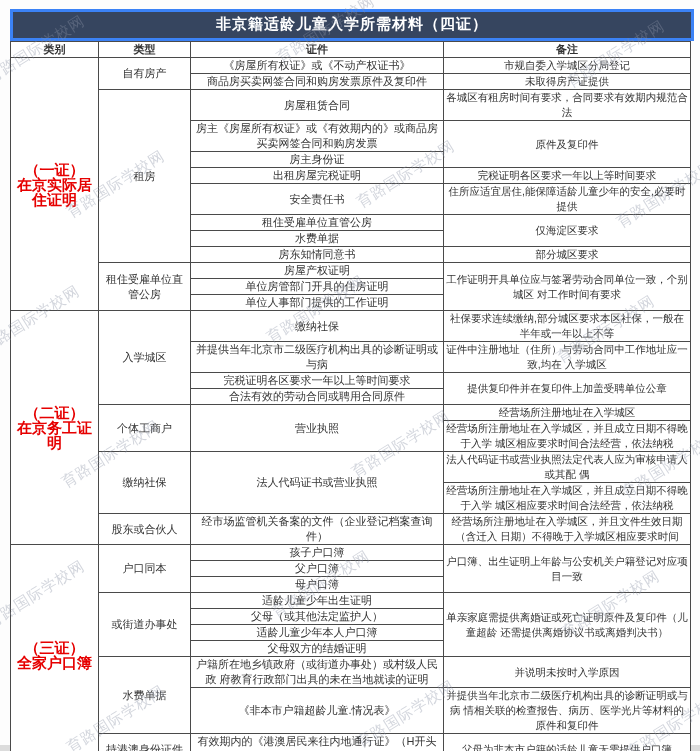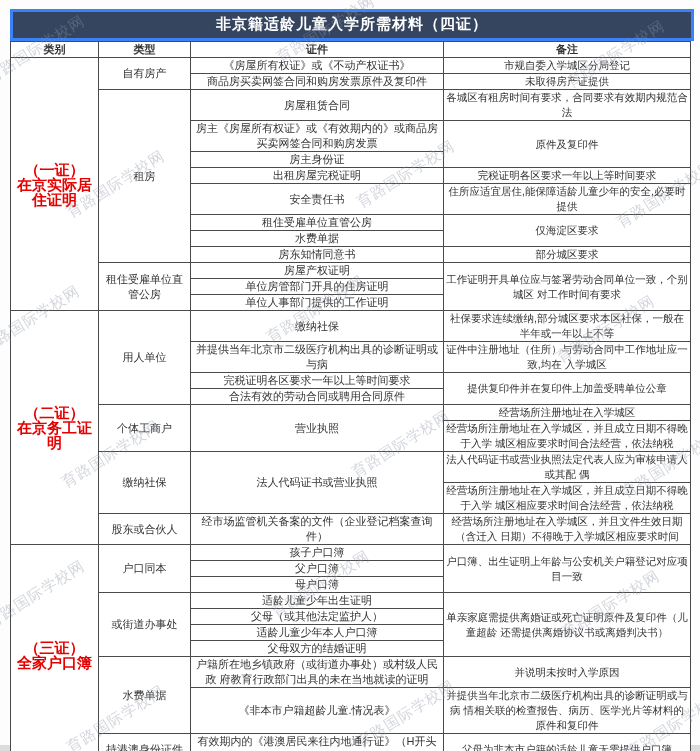--- a/index.html
+++ b/index.html
@@ -112,21 +112,21 @@
     </tr>
     <tr>
       <td class="cert">单位房管部门开具的住房证明</td>
     </tr>
     <tr>
       <td class="cert">单位人事部门提供的工作证明</td>
     </tr>
     <tr>
       <td class="cat" rowspan="9">（二证）
 在京务工证明</td>
-      <td rowspan="4">用人单位</td>
+      <td rowspan="4">入学城区</td>
       <td class="cert">缴纳社保</td>
       <td class="note">社保要求连续缴纳,部分城区要求本区社保，一般在半年或一年以上不等</td>
     </tr>
     <tr>
       <td class="cert">并提供当年北京市二级医疗机构出具的诊断证明或与病</td>
       <td class="note">证件中注册地址（住所）与劳动合同中工作地址应一致,均在 入学城区</td>
     </tr>
     <tr>
       <td class="cert">完税证明各区要求一年以上等时间要求</td>
       <td class="note" rowspan="2">提供复印件并在复印件上加盖受聘单位公章</td>

